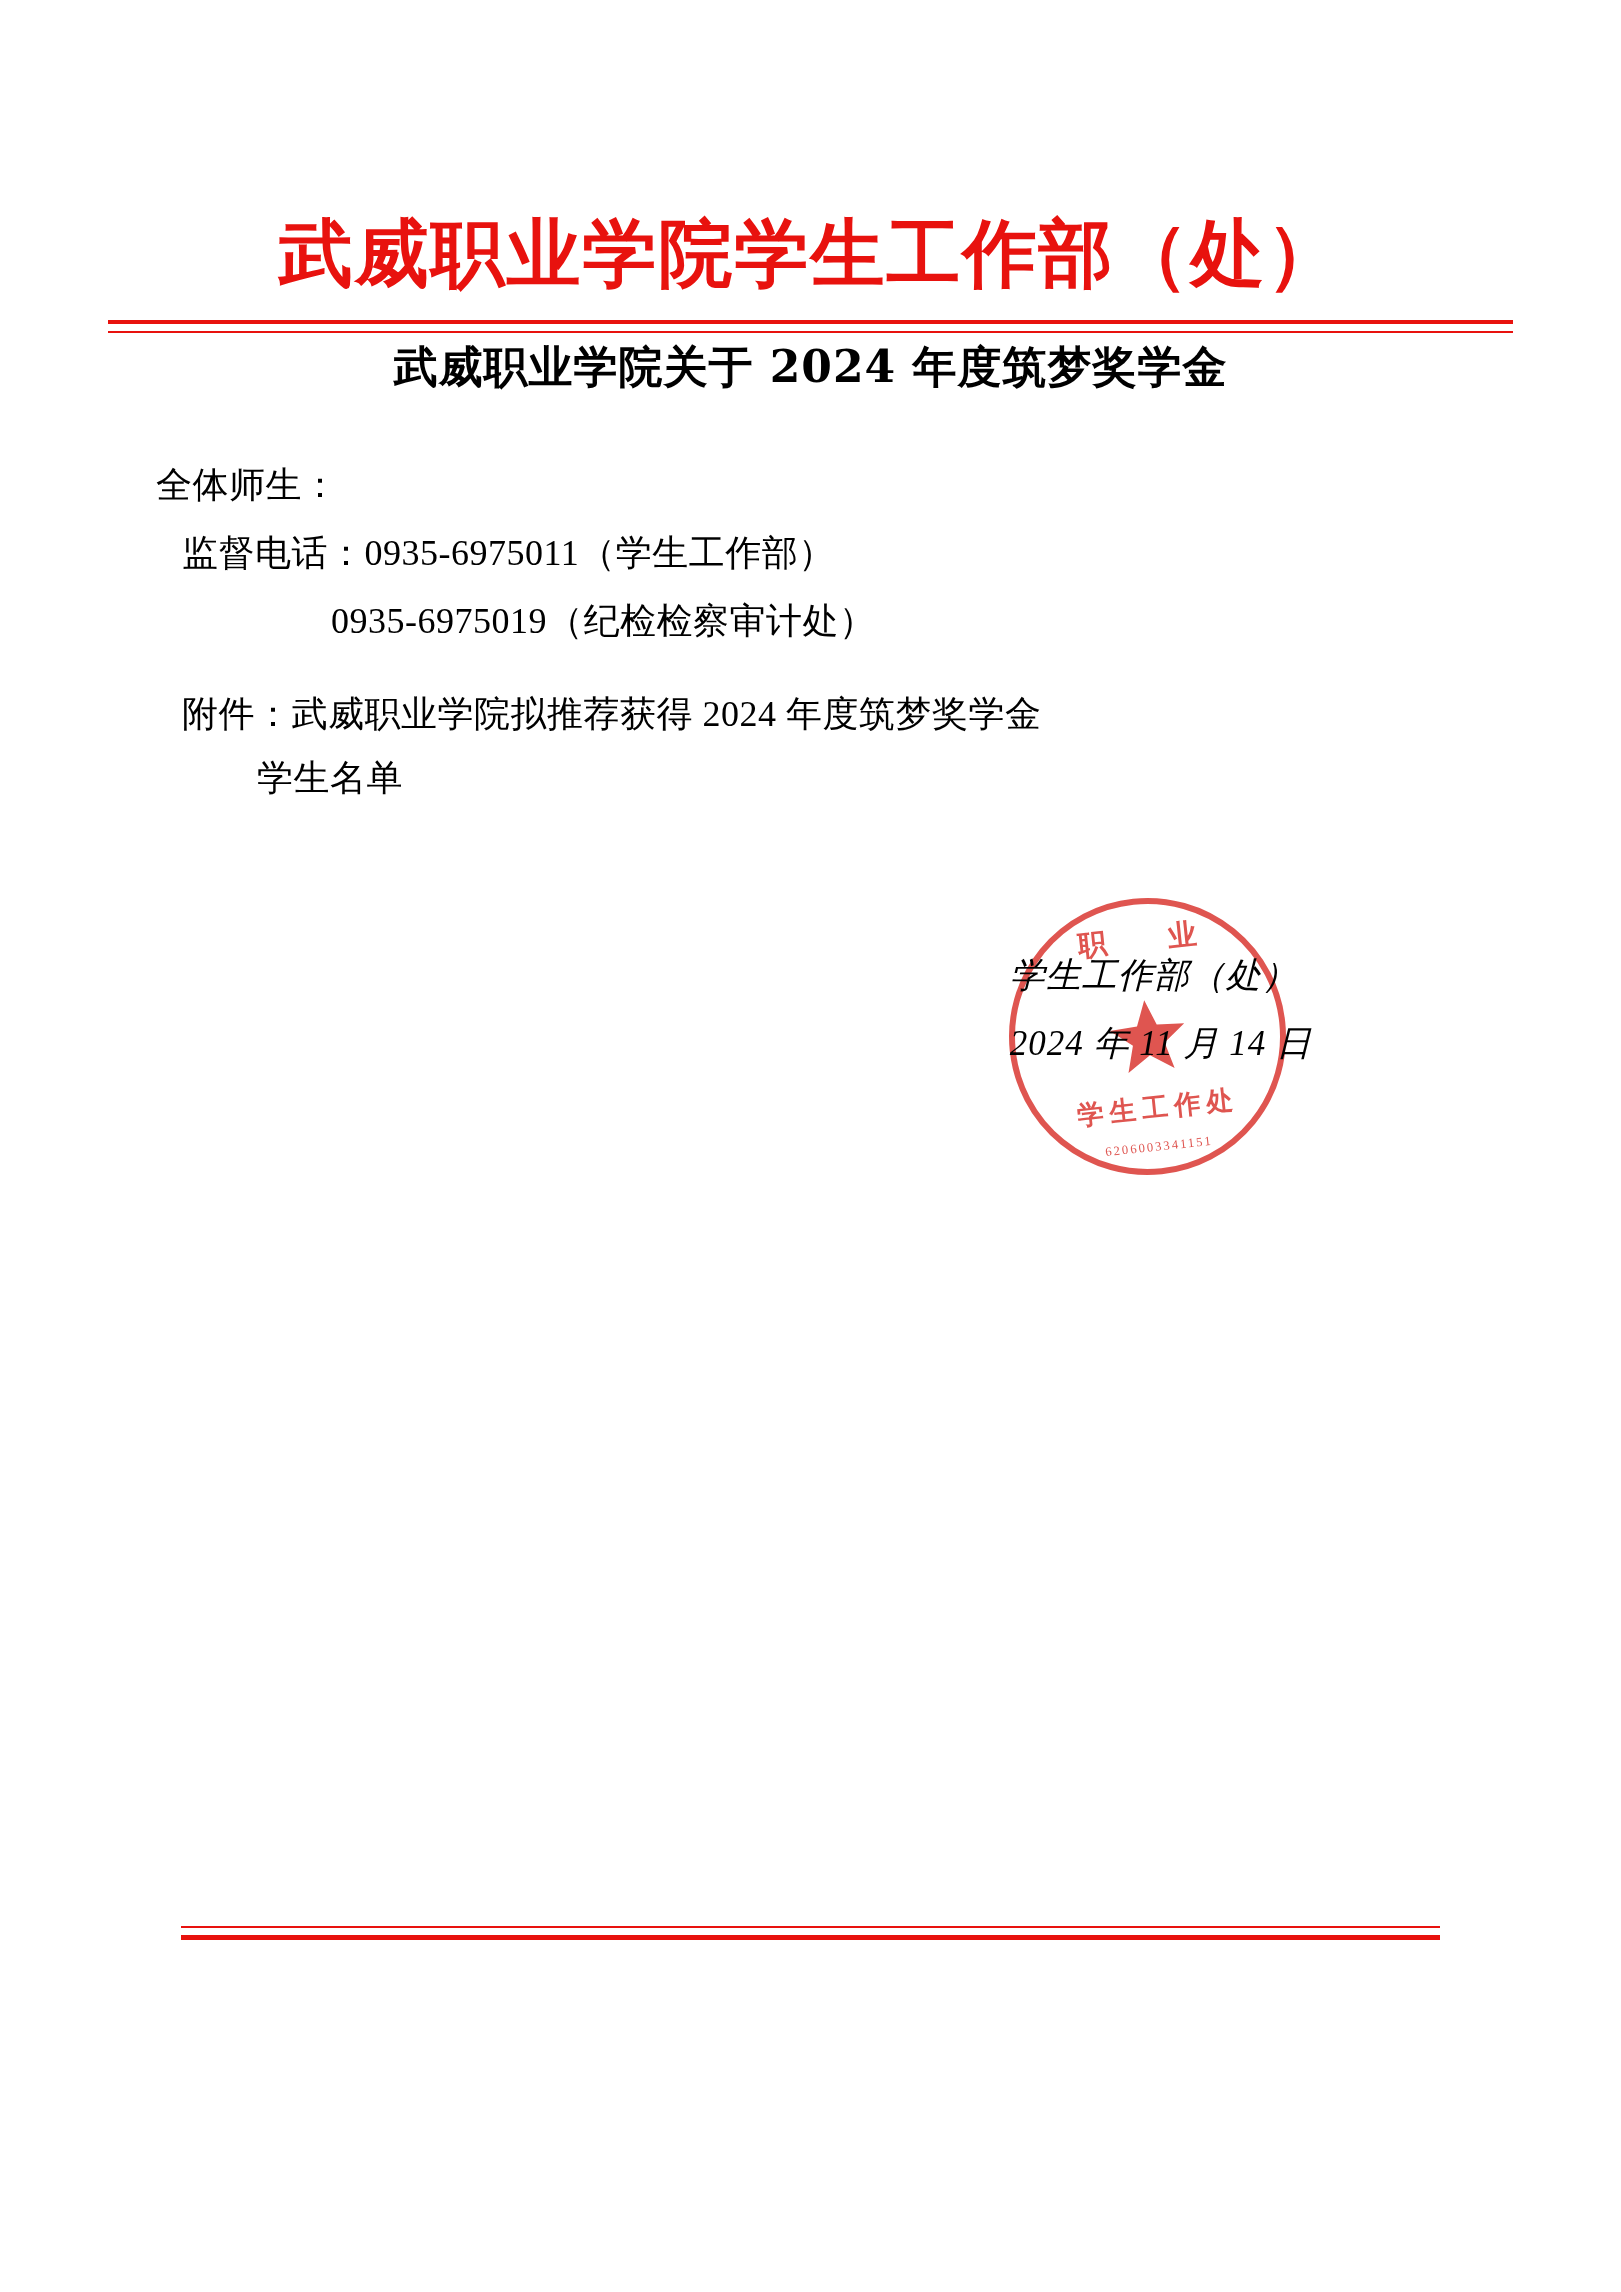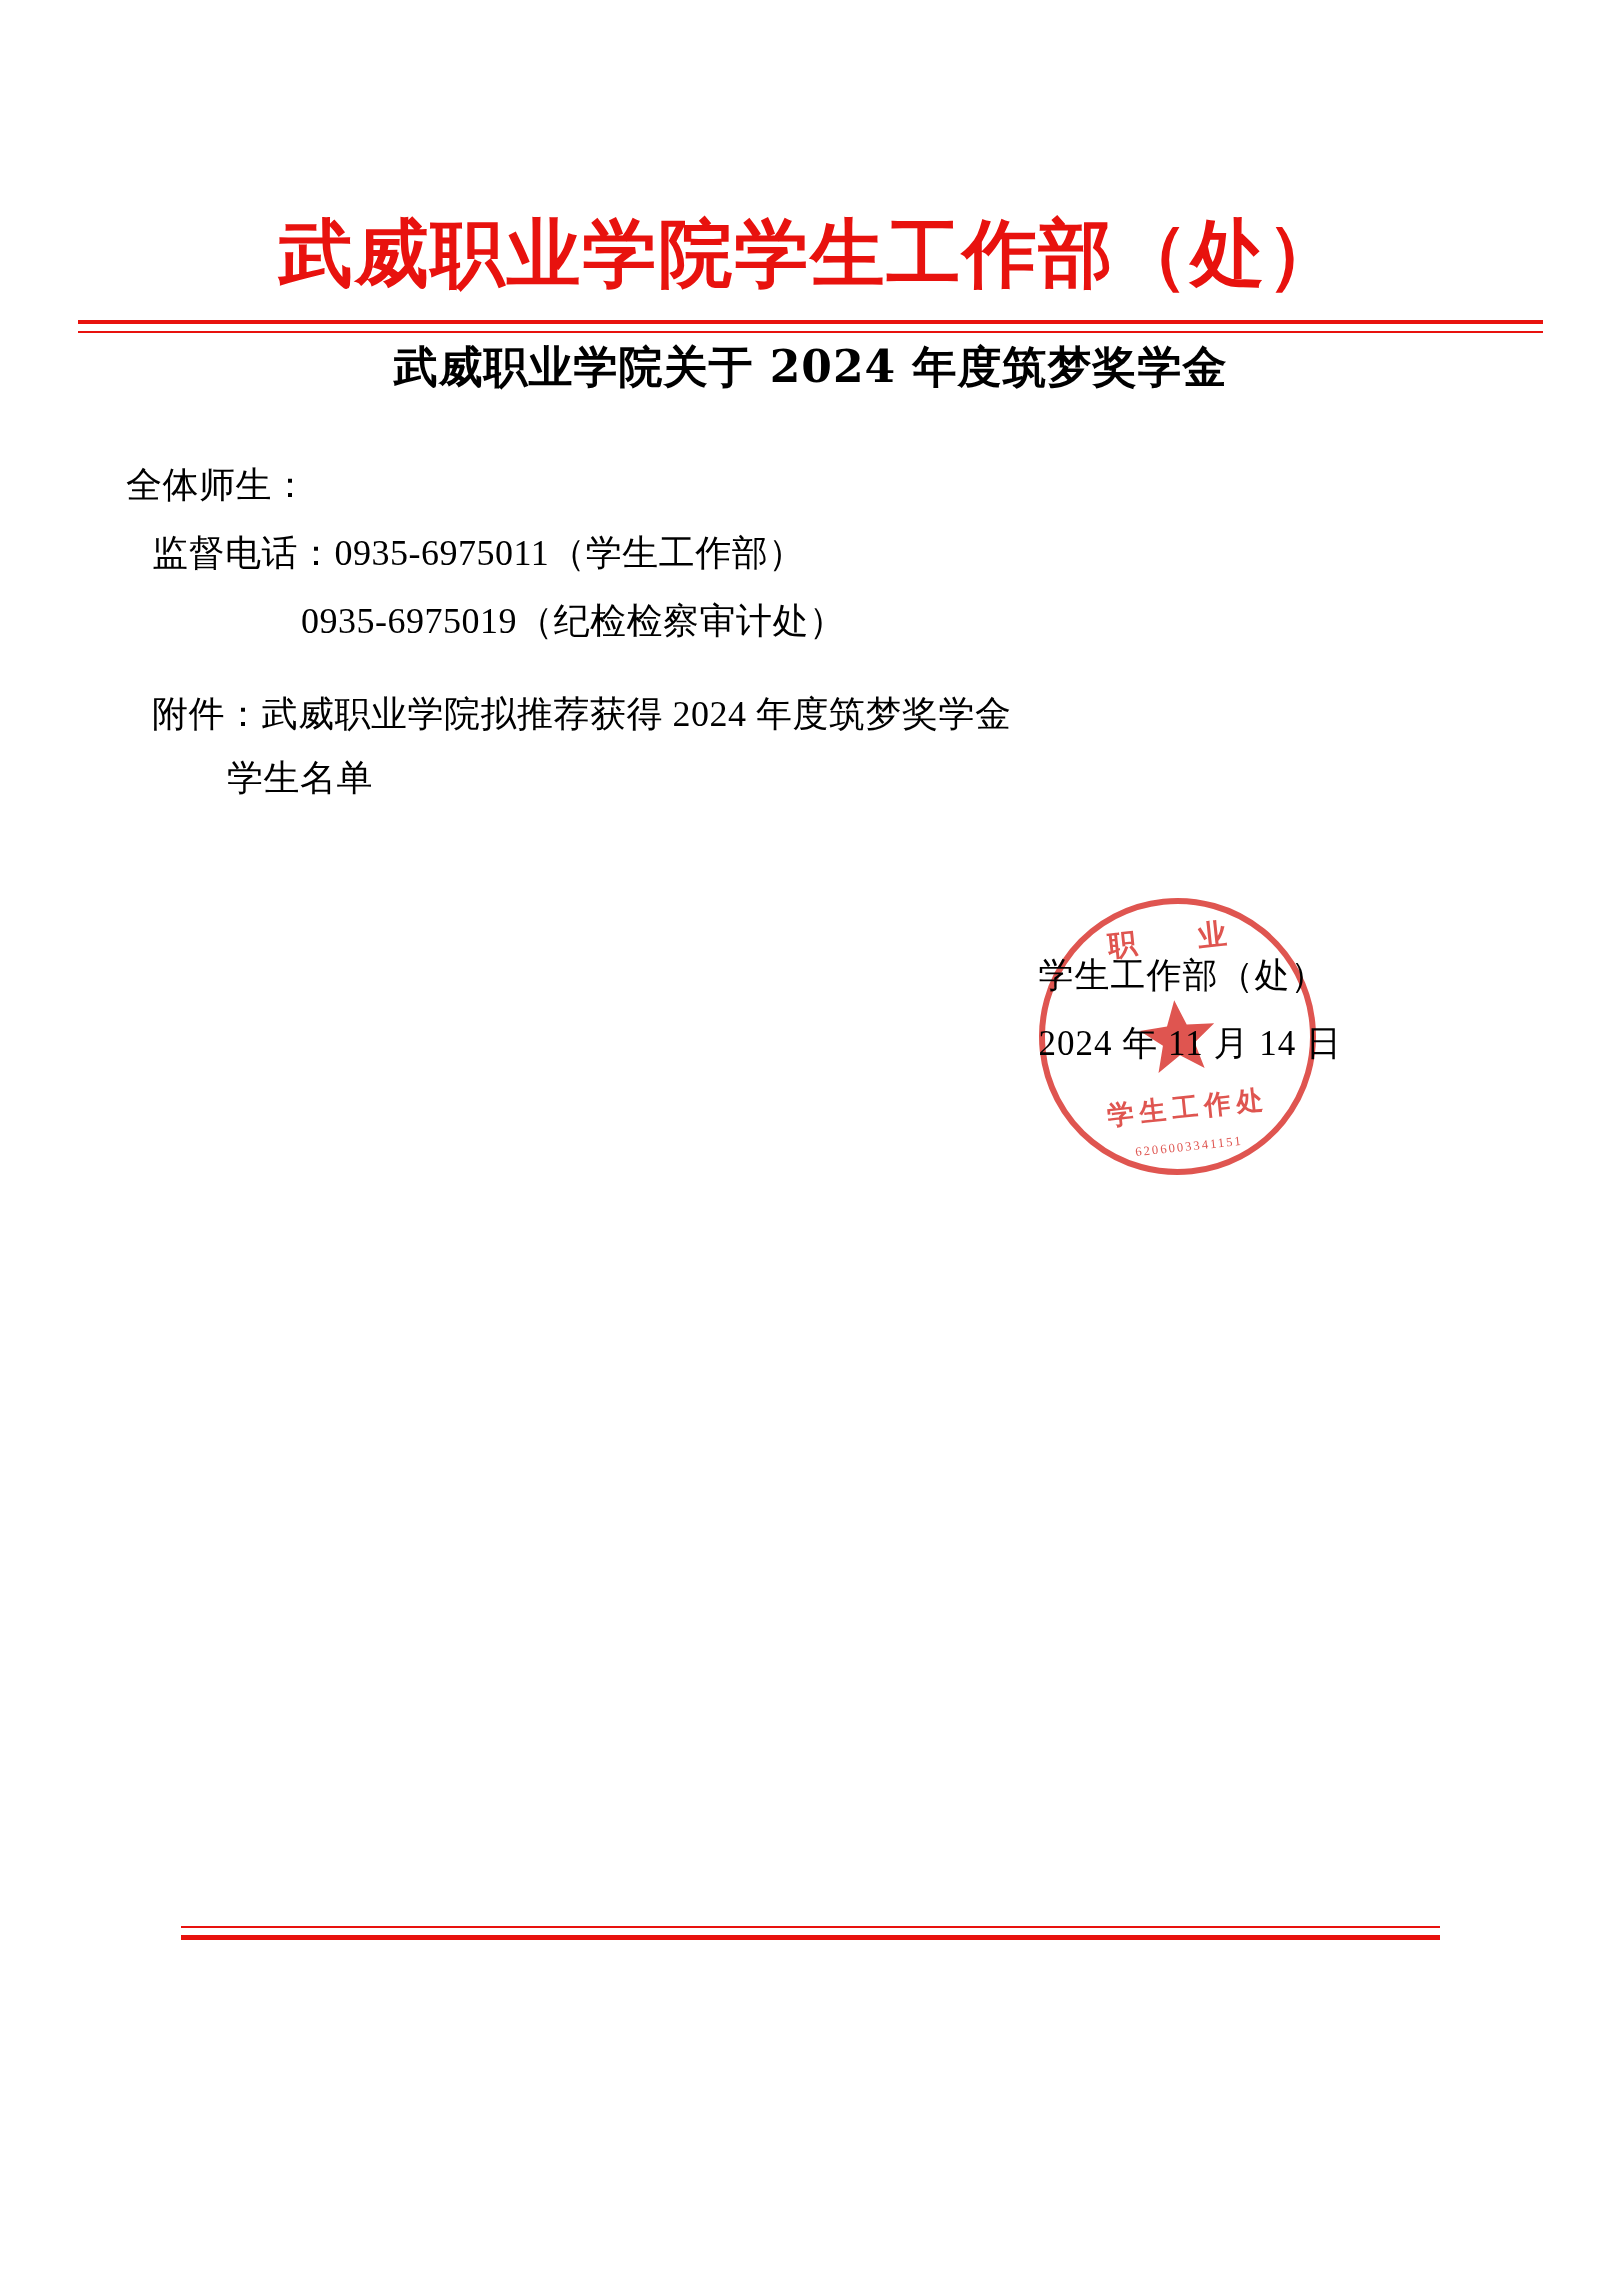--- a/index.html
+++ b/index.html
@@ -15,21 +15,21 @@
     color: #000000;
     overflow: hidden;
   }
 
   .page {
     position: absolute;
     left: 0; top: 0;
     width: 1621px;
     height: 2112px;
     box-sizing: border-box;
-    padding: 0 78px;
+    padding: 0 108px;
   }
 
   
   .letterhead {
     margin-top: 211px;
     text-align: center;
   }
   .letterhead-title {
     color: #e8120e;
     font-family: "DejaVu Serif", "Liberation Serif", serif;
@@ -107,20 +107,21 @@
     height: 294px;
   }
   .sign-lines {
     position: absolute;
     right: 201px;
     top: 71px;
     font-size: 35px;
     line-height: 1.95;
     text-align: left;
     letter-spacing: 1px;
+    font-style: italic;
   }
   .seal {
     position: absolute;
     right: 227px;
     top: 27.4px;
     width: 265px;
     height: 265px;
     border: 6.9px solid #d8302a;
     border-radius: 50%;
     opacity: 0.82;

